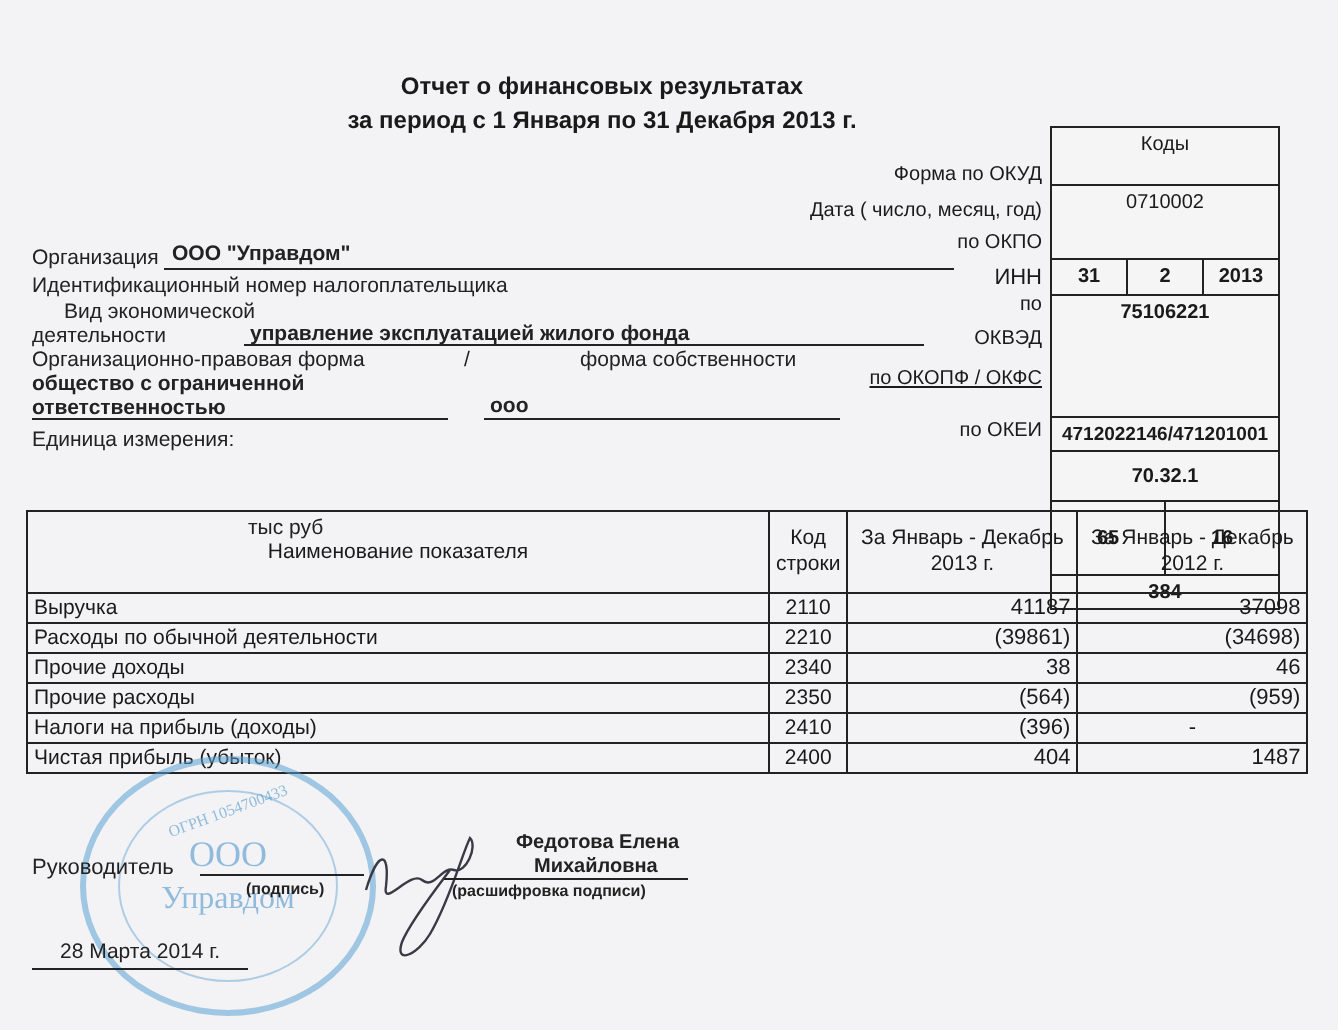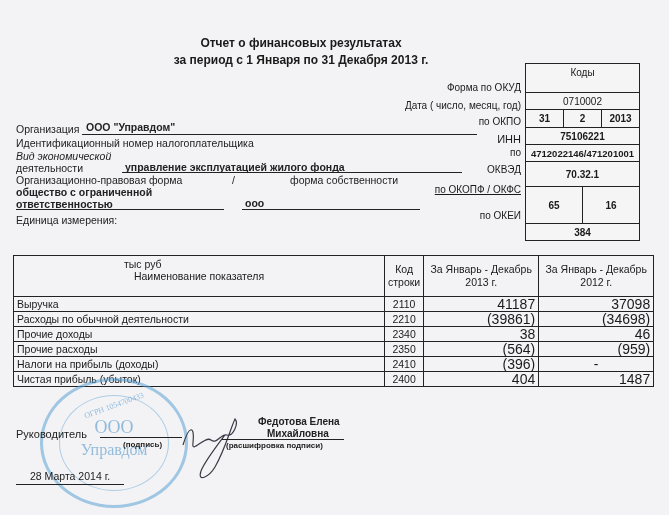--- a/index.html
+++ b/index.html
@@ -16,21 +16,21 @@
   .line { position:absolute; height:0; border-top:1.3px solid #222; }
   .codes { position:absolute; left:525px; top:63px; width:113px; border:1.5px solid #222; background:#f5f5f6; }
   .codes .r { border-top:1.3px solid #222; display:flex; font-size:10px; text-align:center; }
   .codes .r:first-child { border-top:none; }
   .codes .c { flex:1; display:flex; align-items:center; justify-content:center; }
   .codes .c + .c { border-left:1.3px solid #222; }
   .rlbl { position:absolute; right:148px; font-size:10px; text-align:right; white-space:nowrap; }
   table.main { position:absolute; left:13px; top:255px; border-collapse:collapse; font-size:10.5px; }
   table.main td { border:1.3px solid #222; padding:0 3px; height:14px; line-height:14px; }
   table.main thead td { height:40px; text-align:center; line-height:13px; font-size:10.5px; }
-  .num { text-align:right; font-size:14px; }
+  .num { text-align:right; font-size:11px; }
   .code { text-align:center; }
   .stamp { position:absolute; left:40px; top:378px; width:148px; height:130px; border-radius:50%;
            border:3px solid rgba(90,160,210,0.55); box-sizing:border-box; }
   .stamp-inner { position:absolute; left:16px; top:14px; right:16px; bottom:14px; border-radius:50%;
            border:1.5px solid rgba(90,160,210,0.45); }
   .stamp-txt { position:absolute; width:100%; text-align:center; color:rgba(80,150,205,0.6); font-family:"Liberation Serif", serif; }
 </style>
 </head>
 <body>
 
@@ -46,48 +46,48 @@
 <div class="rlbl" style="top:184px;text-decoration:underline;">по ОКОПФ / ОКФС</div>
 <div class="rlbl" style="top:210px;">по ОКЕИ</div>
 
 <div class="codes">
   <div class="r" style="height:16px;">
       <div class="c">Коды</div>
     </div>
   <div class="r" style="height:16px;margin-top:12px;">
       <div class="c">0710002</div>
     </div>
-  <div class="r bold" style="height:17px;">
+  <div class="r bold" style="height:17px;margin-top:20px;">
     <div class="c">31</div>
     <div class="c">2</div>
     <div class="c">2013</div>
   </div>
   <div class="r bold" style="height:16px;">
       <div class="c">75106221</div>
     </div>
-  <div class="r bold" style="height:16px; font-size:9.5px;">
+  <div class="r bold" style="height:16px; font-size:9.5px;margin-top:44px;">
       <div class="c">4712022146/471201001</div>
     </div>
   <div class="r bold" style="height:24px;justify-content:center;">
       <div class="c">70.32.1</div>
     </div>
   <div class="r bold" style="height:36px;">
     <div class="c">65</div>
     <div class="c">16</div>
   </div>
   <div class="r bold" style="height:16px;">
       <div class="c">384</div>
     </div>
 </div>
 
 <div class="abs lbl" style="left:16px; top:123px;text-align:center;">Организация</div>
 <div class="abs lbl bold" style="left:86px; top:121px;">ООО "Управдом"</div>
 <div class="line" style="left:82px; top:134px; width:395px;"></div>
 <div class="abs lbl" style="left:16px; top:137px;">Идентификационный номер налогоплательщика</div>
-<div class="abs lbl" style="left:16px; top:150px;font-style:italic;">Вид экономической</div>
+<div class="abs lbl" style="left:32px; top:150px;">Вид экономической</div>
 <div class="abs lbl" style="left:16px; top:162px;">деятельности</div>
 <div class="abs lbl bold" style="left:125px; top:161px;">управление эксплуатацией жилого фонда</div>
 <div class="line" style="left:122px; top:172px; width:340px;"></div>
 <div class="abs lbl" style="left:16px; top:174px;">Организационно-правовая форма</div>
 <div class="abs lbl" style="left:232px; top:174px;">/</div>
 <div class="abs lbl" style="left:290px; top:174px;">форма собственности</div>
 <div class="abs lbl bold" style="left:16px; top:186px;">общество с ограниченной</div>
 <div class="abs lbl bold" style="left:16px; top:198px;">ответственностью</div>
 <div class="line" style="left:16px; top:209px; width:208px;"></div>
 <div class="abs lbl bold" style="left:245px; top:197px;">ооо</div>

